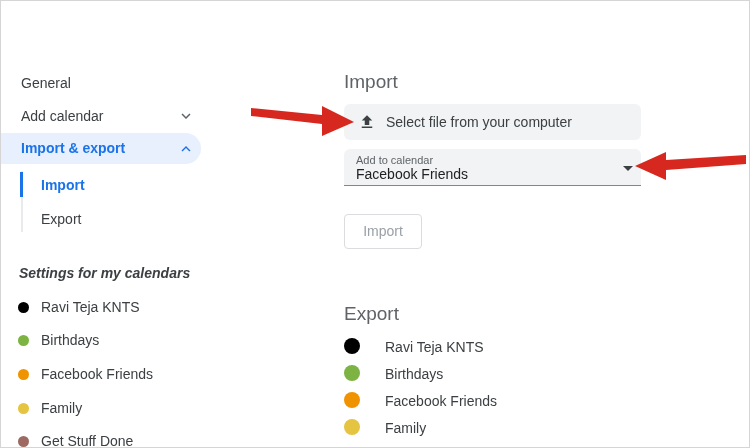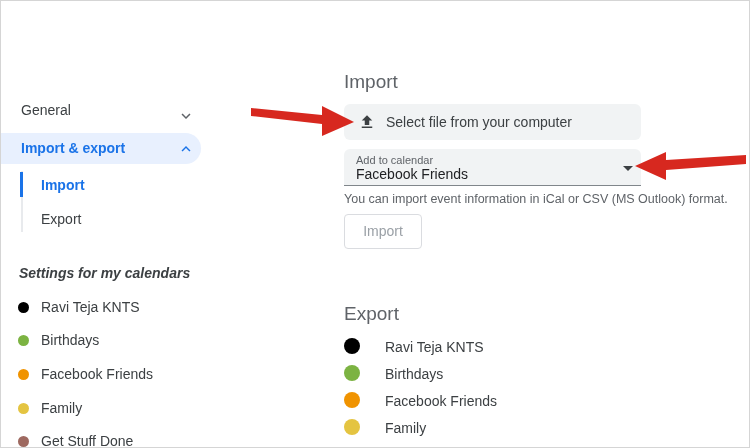--- a/index.html
+++ b/index.html
@@ -40,21 +40,20 @@
   }
 
   
   .nav-item {
     position: absolute;
     left: 20px;
     font-size: 14px;
     color: #3c4043;
     white-space: nowrap;
     cursor: pointer;
-    margin-top: 27px;
   }
   .nav-chevron {
     position: absolute;
     left: 176px;
     width: 18px; height: 18px;
   }
   .nav-pill {
     position: absolute;
     left: 0; top: 132px;
     width: 200px; height: 31px;
@@ -303,21 +302,20 @@
     </span>
     <span class="select-file-label">Select file from your computer</span>
   </div>
 
   <div class="dropdown">
     <span class="dd-label">Add to calendar</span>
     <span class="dd-value">Facebook Friends</span>
     <span class="dd-caret"></span>
   </div>
 
-  <div class="helper-text">You can import event information in iCal or CSV (MS Outlook) format.</div>
 
   <div class="import-btn">Import</div>
 
   <div class="export-heading">Export</div>
 
   <div class="export-row" style="top:336px">
     <span class="export-dot" style="background-color: rgb(0, 0, 0);"></span>
     <span class="export-label">Ravi Teja KNTS</span>
   </div>
   <div class="export-row" style="top:363px">

